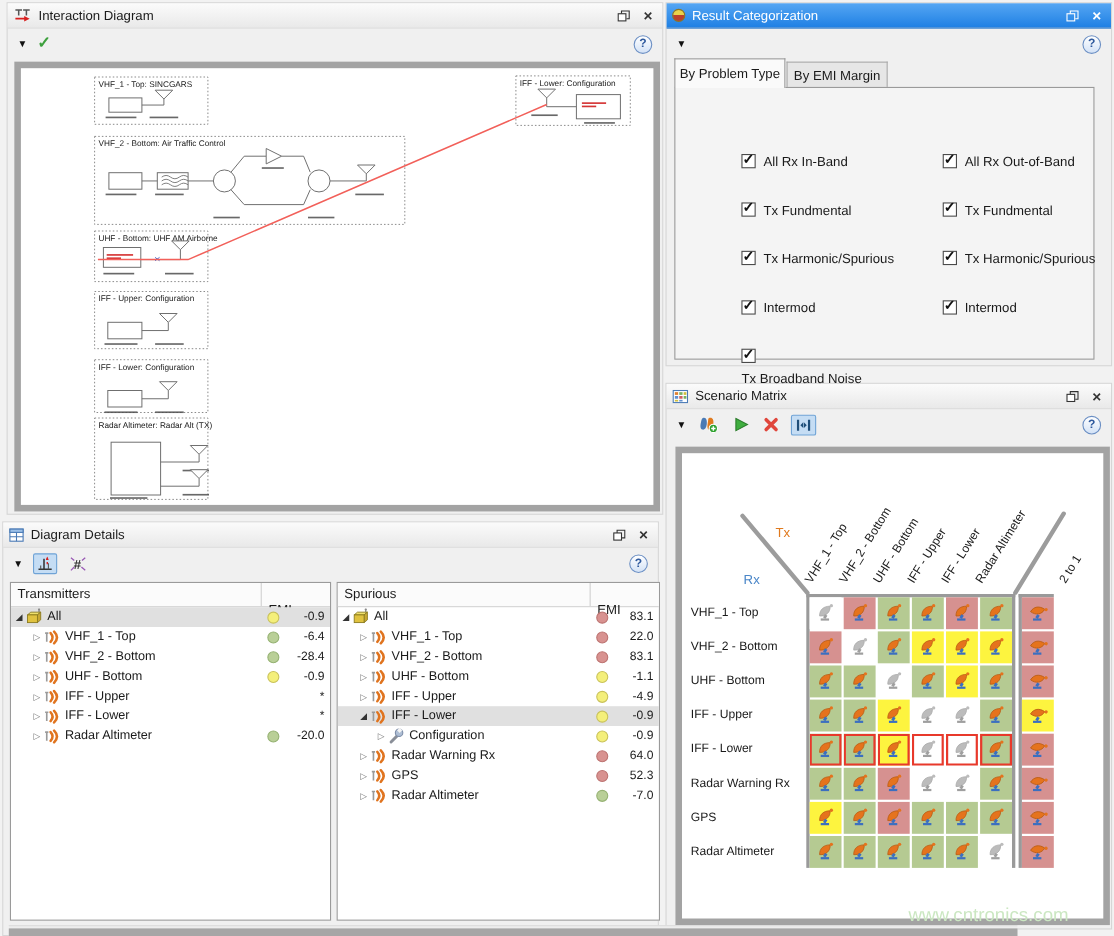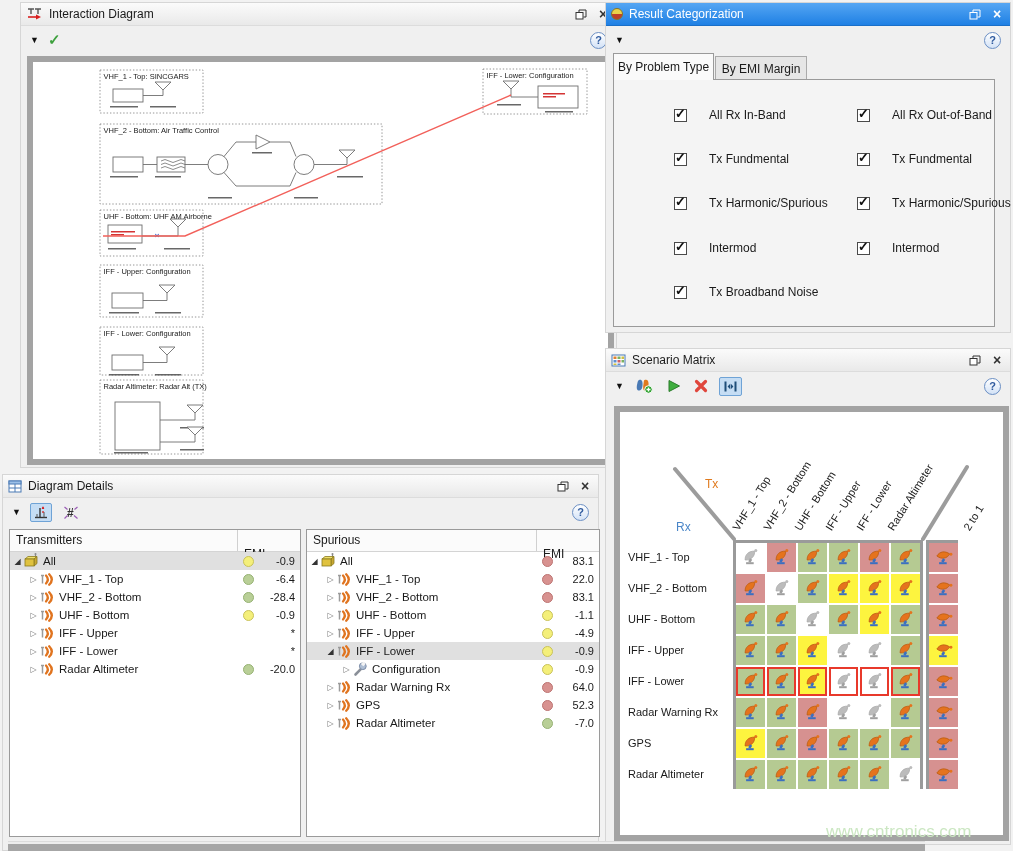--- a/index.html
+++ b/index.html
@@ -20,21 +20,21 @@
   .help{margin-left:auto;width:15px;height:15px;border-radius:50%;border:1px solid #6b8fc4;
         background:linear-gradient(#ffffff,#d3e2f6);color:#2f5a9e;font-weight:bold;font-size:11px;
         display:flex;align-items:center;justify-content:center;}
   .canvas{position:absolute;background:#fff;border:6px solid #a3a3a3;box-sizing:border-box;}
   .check{color:#3da03d;font-size:15px;font-weight:bold;line-height:14px;}
   
   .tab{position:absolute;box-sizing:border-box;font-size:12px;display:flex;align-items:center;justify-content:center;}
   .tab.on{background:#fafafa;border:1px solid #9a9a9a;border-bottom:none;z-index:3;}
   .tab.off{background:#e6e6e6;border:1px solid #aaa;border-bottom:none;z-index:1;}
   .tabpage{position:absolute;background:#f4f4f4;border:1px solid #9a9a9a;z-index:2;box-sizing:border-box;}
-  .cb{position:absolute;display:flex;align-items:center;gap:22px;font-size:12px;white-space:nowrap;}
+  .cb{position:absolute;display:flex;gap:7px;font-size:12px;white-space:nowrap;margin-top:32px;}
   .cbx{width:13px;height:13px;border:1px solid #4a4a4a;background:#fff;position:relative;box-sizing:border-box;}
   .cbx::after{content:"✓";position:absolute;left:0px;top:-4px;font-size:13px;font-weight:bold;color:#111;}
   
   .ttable{position:absolute;background:#fff;border:1px solid #9a9a9a;box-sizing:border-box;overflow:hidden;}
   .thead{height:21px;line-height:21px;font-size:12px;padding-left:6px;position:relative;border-bottom:1px solid #d4d4d4;background:#fbfbfb;}
   .thead .emih{position:absolute;left:calc(100% - 56px);top:14px;}
   .thead .sep{position:absolute;left:calc(100% - 63px);top:0;bottom:0;border-left:1px solid #d0d0d0;}
   .trow{height:18px;display:flex;align-items:center;position:relative;font-size:11.5px;}
   .trow.sel{background:#e0e0e0;}
   .tar{width:11px;text-align:center;flex:none;}
@@ -56,21 +56,21 @@
   .txlab{position:absolute;font-size:12px;color:#e07a1e;}
   .rxlab{position:absolute;font-size:12px;color:#4a86c8;}
   .watermark{position:absolute;left:826px;top:822px;font-size:17px;color:#cbe7c2;z-index:9;}
   .hscroll{position:absolute;left:8px;top:841px;width:917px;height:9px;background:#ededed;border-top:1px solid #dcdcdc;z-index:8;}
   .hthumb{position:absolute;left:0;top:2px;width:100%;height:7px;background:#a6a6a6;}
   .ball{width:12px;height:12px;border-radius:50%;background:linear-gradient(180deg,#e9d24a 50%,#bd4029 50%);border:1px solid #8d7524;box-sizing:border-box;}
 </style>
 </head>
 <body>
 
-<section class="panel" id="p-id" style="left:20px;top:2px;width:597px;height:466px">
+<section class="panel" id="p-id" style="left:6px;top:2px;width:597px;height:466px">
   <div class="titlebar">
     <svg width="17" height="14">
       <path d="M2 2 h6 M5 2 v5 M9 2 h6 M12 2 v5" stroke="#555" stroke-width="1.4" fill="none"></path>
       <path d="M2 10 h9" stroke="#d81f1f" stroke-width="1.6"></path>
       <path d="M10 7.5 L15 10 L10 12.5 Z" fill="#d81f1f"></path>
     </svg>
     <span>Interaction Diagram</span>
     <span class="sp"></span>
     <span class="tbtn">
       <svg width="12" height="11">
@@ -491,21 +491,21 @@
         <div>Tx Fundmental</div>
       </div>
       <div class="cb" style="left: 60px; top: 116px;">
         <div class="cbx"></div>
         <div>Tx Harmonic/Spurious</div>
       </div>
       <div class="cb" style="left: 60px; top: 161px;">
         <div class="cbx"></div>
         <div>Intermod</div>
       </div>
-      <div class="cb" style="left: 60px; top: 205px;">
+      <div class="cb" style="left: 60px; top: 205px; flex-direction: column;">
         <div class="cbx"></div>
         <div>Tx Broadband Noise</div>
       </div>
       <div class="cb" style="left: 243px; top: 28px;">
         <div class="cbx"></div>
         <div>All Rx Out-of-Band</div>
       </div>
       <div class="cb" style="left: 243px; top: 72px;">
         <div class="cbx"></div>
         <div>Tx Fundmental</div>

